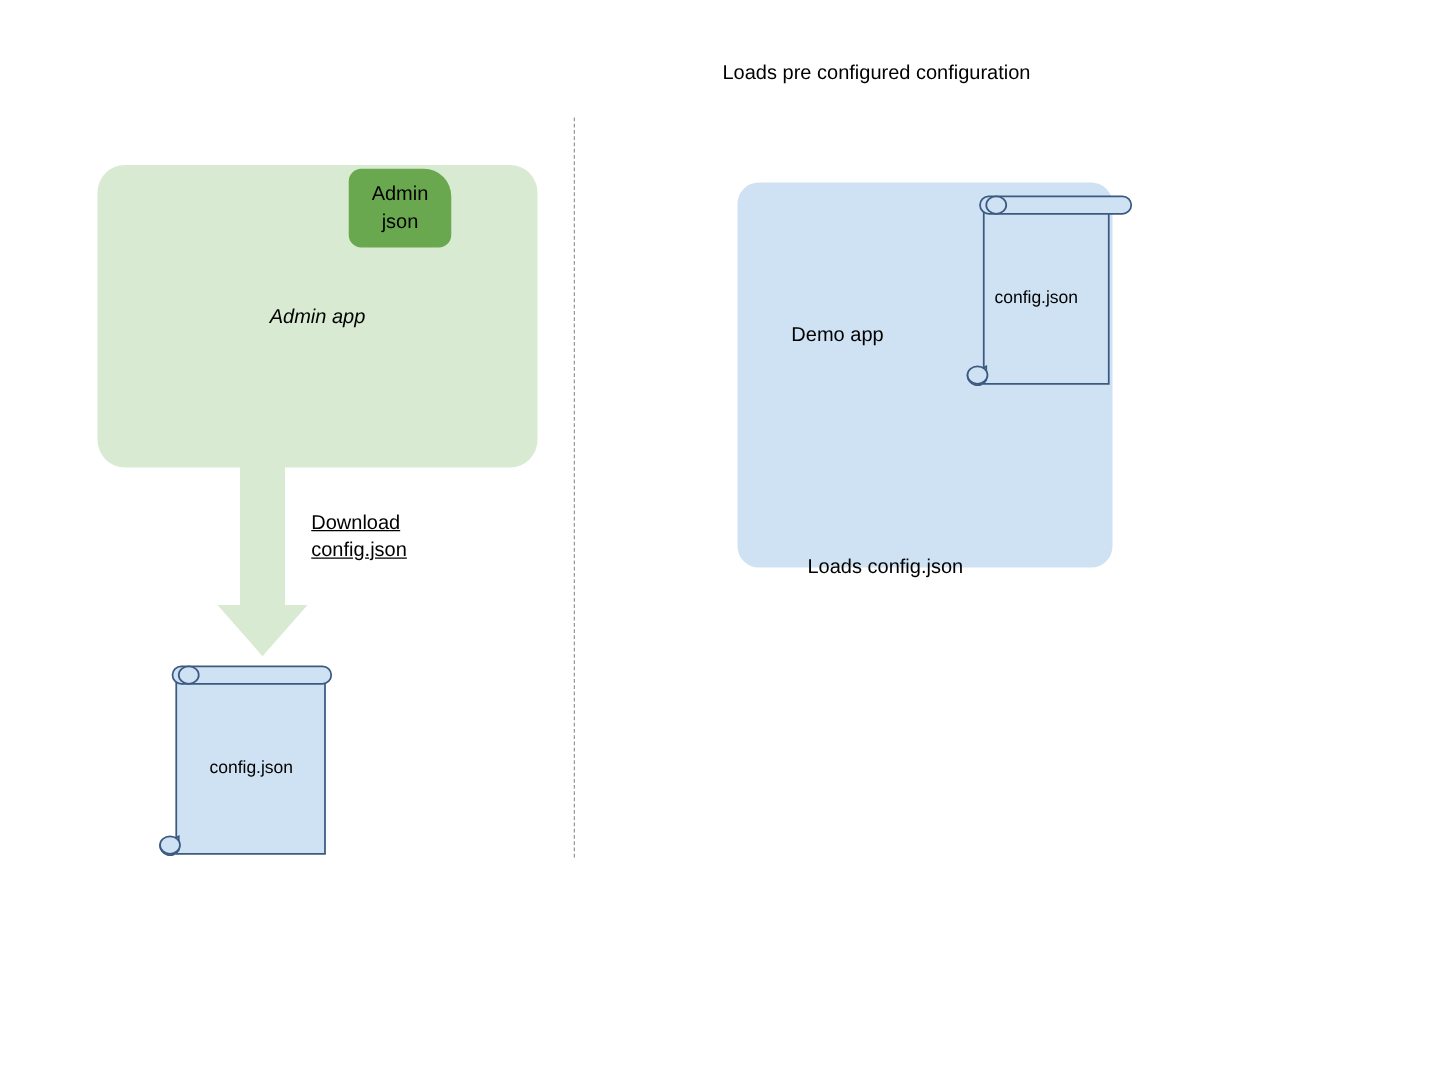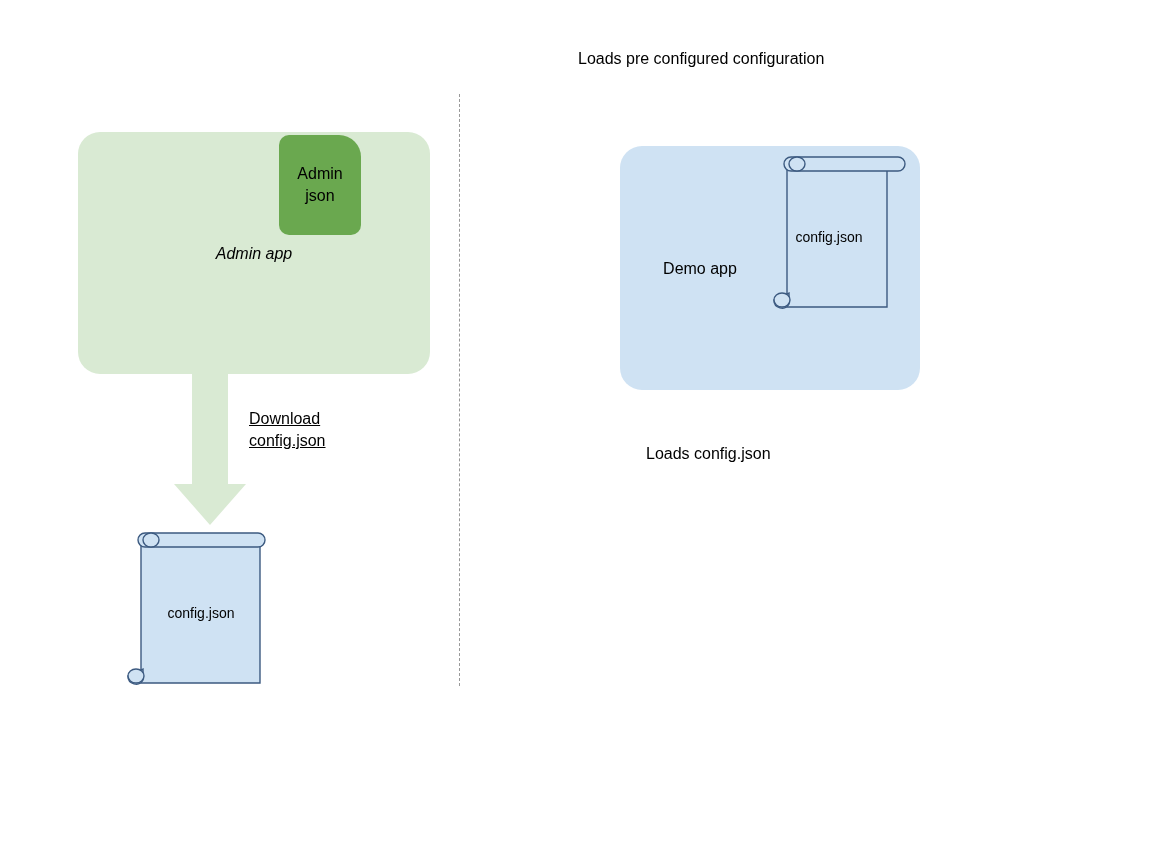--- a/index.html
+++ b/index.html
@@ -115,21 +115,21 @@
 
 
   <div class="heading" style="left:578px; top:49px;">Loads pre configured configuration</div>
 
   <div class="divider" style="left:459px; top:94px; height:592px;"></div>
 
   <div class="app-box admin-app" style="left:78px; top:132px; width:352px; height:242px;font-style:italic;">
     <div class="app-label" style="top:113px;">Admin app</div>
   </div>
 
-  <div class="admin-panel" style="left:279px; top:135px; width:82px; height:100px;">
+  <div class="admin-panel" style="left:279px; top:135px; width:82px; height:63px;">
     <div>
       <div>Admin</div>
       <div>json</div>
     </div>
   </div>
 
   <div class="arrow" style="left:170px; top:372px; width:80px; height:155px;">
     <svg width="80" height="155" viewBox="0 0 80 155">
       <polygon points="22,0 58,0 58,112 76,112 40,153 4,112 22,112" fill="#d9ead3"></polygon>
     </svg>
@@ -146,21 +146,21 @@
 
       <path d="M21,5 L134,5 A7,7 0 0 1 134,19 L21,19 A7,7 0 0 1 21,5 Z" fill="#cfe2f3" stroke="#3c5a80" stroke-width="1.4"></path>
       <ellipse cx="27" cy="12" rx="8" ry="7" fill="#cfe2f3" stroke="#3c5a80" stroke-width="1.4"></ellipse>
 
       <path d="M4,148 A8,8 0 0 0 19,152 L19,141 Z" fill="#cfe2f3" stroke="#3c5a80" stroke-width="1.4"></path>
       <ellipse cx="12" cy="148" rx="8" ry="7" fill="#cfe2f3" stroke="#3c5a80" stroke-width="1.4"></ellipse>
     </svg>
     <div class="scroll-label" style="top:77px; left:14px;">config.json</div>
   </div>
 
-  <div class="app-box demo-app" style="left:620px; top:146px; width:300px; height:244px;">
+  <div class="app-box demo-app" style="left:590px; top:146px; width:300px; height:308px;border-radius:17px;">
     <div class="app-label" style="top:114px; left:-140px; right:0;">Demo app</div>
   </div>
 
   <div class="scroll" style="left:770px; top:152px; width:140px; height:160px;">
     <svg width="140" height="160" viewBox="0 0 140 160">
       <path d="M17,12 L117,12 L117,155 L17,155 Z" fill="#cfe2f3" stroke="#3c5a80" stroke-width="1.4"></path>
       <path d="M21,5 L128,5 A7,7 0 0 1 128,19 L21,19 A7,7 0 0 1 21,5 Z" fill="#cfe2f3" stroke="#3c5a80" stroke-width="1.4"></path>
       <ellipse cx="27" cy="12" rx="8" ry="7" fill="#cfe2f3" stroke="#3c5a80" stroke-width="1.4"></ellipse>
       <path d="M4,148 A8,8 0 0 0 19,152 L19,141 Z" fill="#cfe2f3" stroke="#3c5a80" stroke-width="1.4"></path>
       <ellipse cx="12" cy="148" rx="8" ry="7" fill="#cfe2f3" stroke="#3c5a80" stroke-width="1.4"></ellipse>

